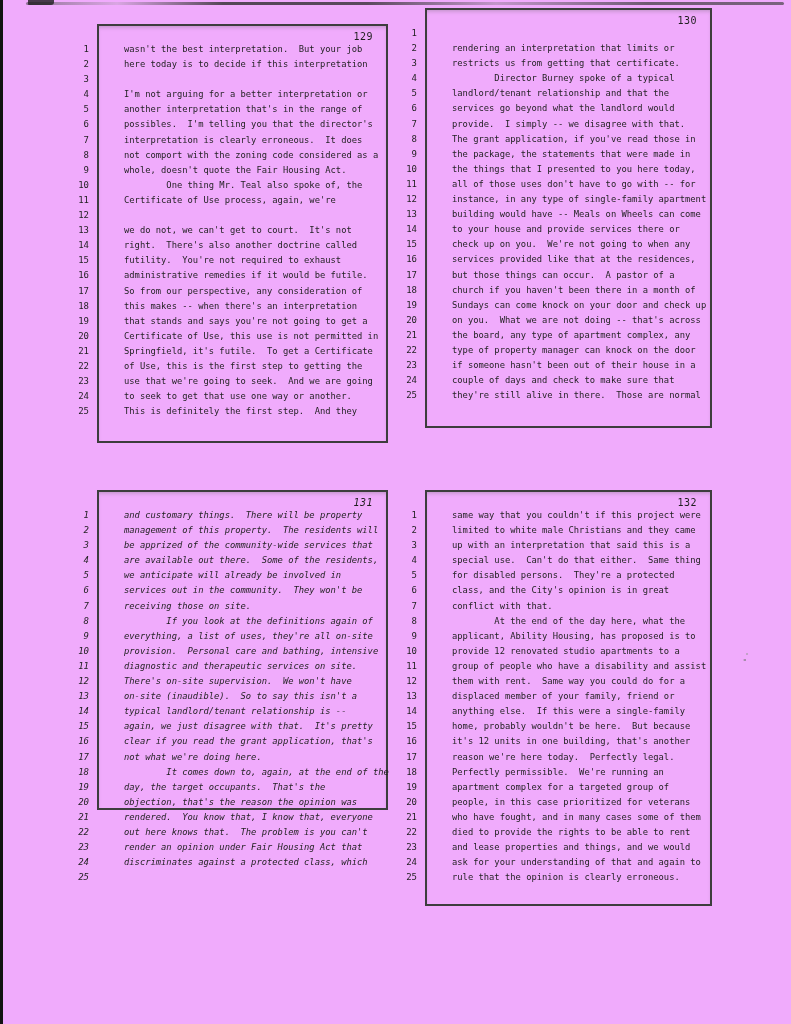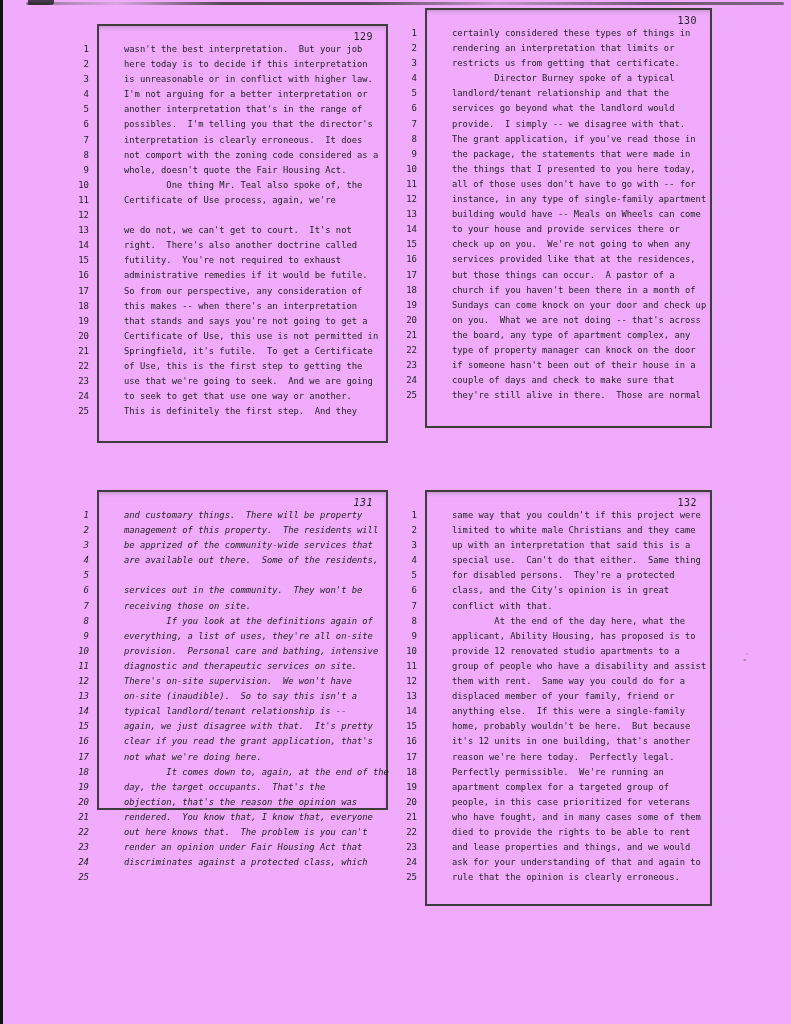--- a/index.html
+++ b/index.html
@@ -107,21 +107,20 @@
         <div class="line">
           <span class="line-no">1</span>
           <span class="line-text">wasn't the best interpretation.  But your job</span>
         </div>
         <div class="line">
           <span class="line-no">2</span>
           <span class="line-text">here today is to decide if this interpretation</span>
         </div>
         <div class="line">
           <span class="line-no">3</span>
-          <span class="line-text">is unreasonable or in conflict with higher law.</span>
         </div>
         <div class="line">
           <span class="line-no">4</span>
           <span class="line-text">I'm not arguing for a better interpretation or</span>
         </div>
         <div class="line">
           <span class="line-no">5</span>
           <span class="line-text">another interpretation that's in the range of</span>
         </div>
         <div class="line">
@@ -205,21 +204,20 @@
         </div>
       </div>
   </div>
 
   <div class="page" style="left:403px; top:8px; width:309px; height:420px;text-decoration:underline;">
     <div class="page-box"></div>
     <div class="page-number">130</div>
     <div class="lines">
         <div class="line">
           <span class="line-no">1</span>
-          <span class="line-text">certainly considered these types of things in</span>
         </div>
         <div class="line">
           <span class="line-no">2</span>
           <span class="line-text">rendering an interpretation that limits or</span>
         </div>
         <div class="line">
           <span class="line-no">3</span>
           <span class="line-text">restricts us from getting that certificate.</span>
         </div>
         <div class="line">
@@ -328,20 +326,21 @@
         <div class="line">
           <span class="line-no">3</span>
           <span class="line-text">be apprized of the community-wide services that</span>
         </div>
         <div class="line">
           <span class="line-no">4</span>
           <span class="line-text">are available out there.  Some of the residents,</span>
         </div>
         <div class="line">
           <span class="line-no">5</span>
+          <span class="line-text">we anticipate will already be involved in</span>
         </div>
         <div class="line">
           <span class="line-no">6</span>
           <span class="line-text">services out in the community.  They won't be</span>
         </div>
         <div class="line">
           <span class="line-no">7</span>
           <span class="line-text">receiving those on site.</span>
         </div>
         <div class="line">

